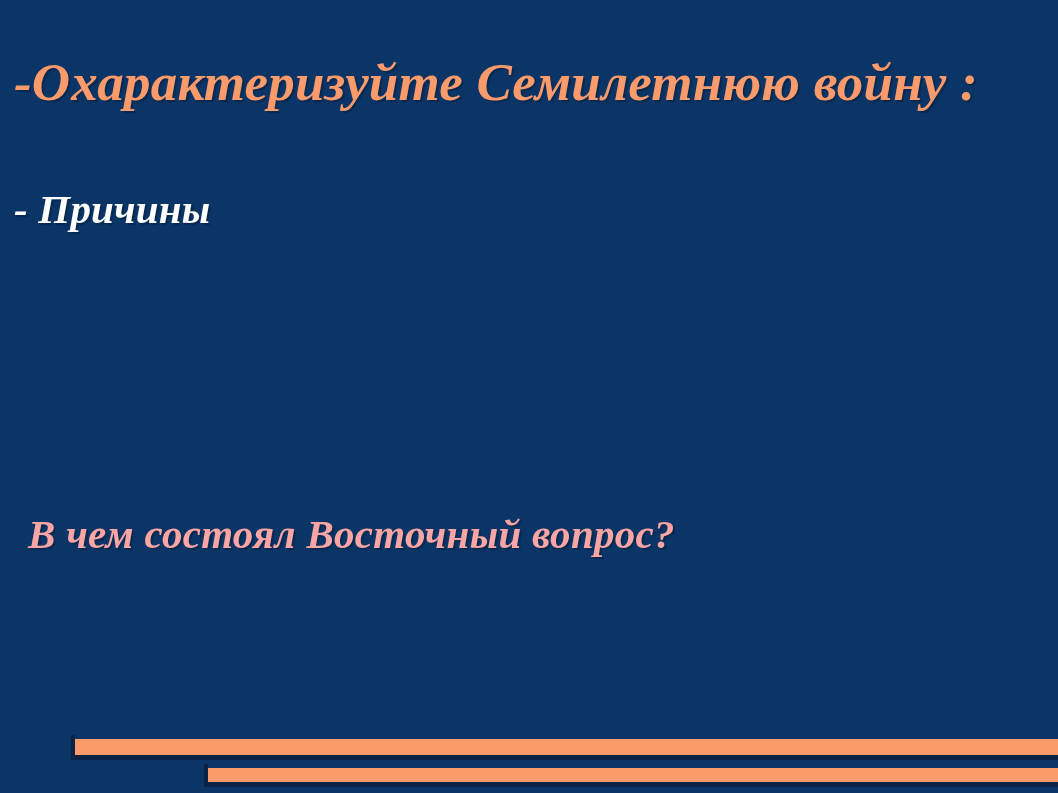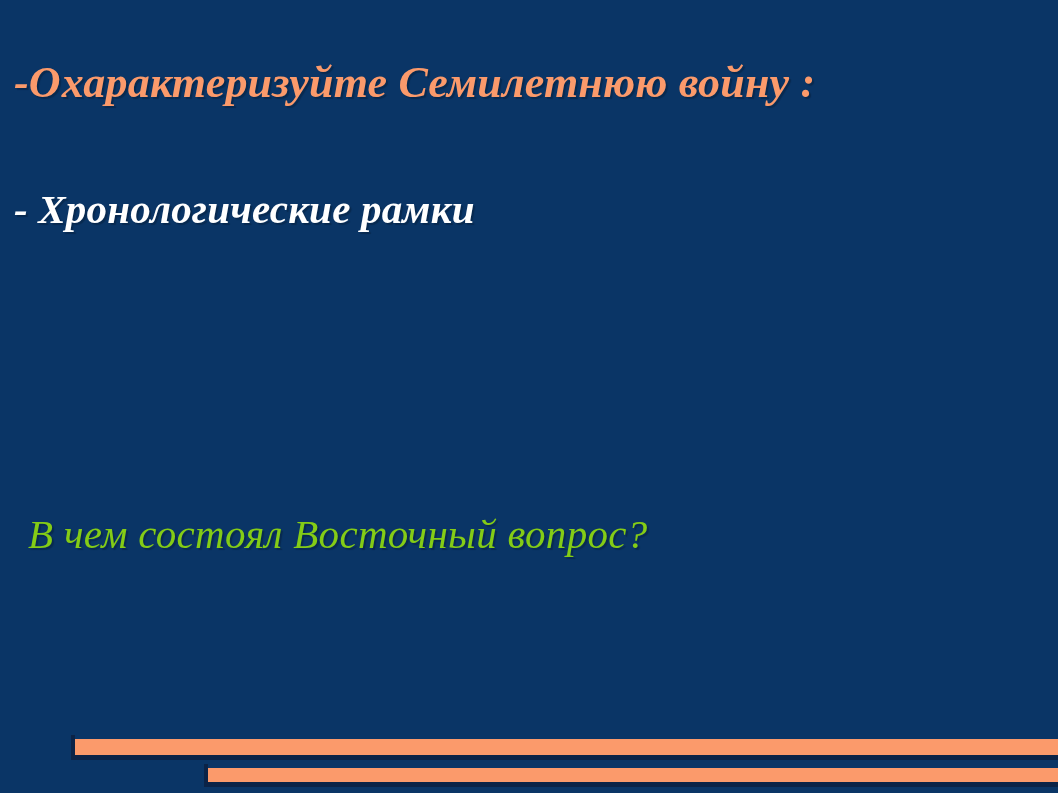--- a/index.html
+++ b/index.html
@@ -24,21 +24,21 @@
     top: 0;
     width: 1058px;
   }
 
   .title-line {
     position: absolute;
     left: 14px;
     top: 54px;
     width: 1020px;
     color: #fb9a6b;
-    font-size: 44px;
+    font-size: 53px;
     font-weight: bold;
     font-style: italic;
     line-height: 57px;
     letter-spacing: 0.2px;
     white-space: normal;
     text-shadow: 2px 2px 1px rgba(0,0,0,0.22);
   }
 
   .bullets {
     position: absolute;
@@ -54,23 +54,23 @@
     line-height: 58px;
     letter-spacing: 0.2px;
     white-space: nowrap;
     text-shadow: 2px 2px 1px rgba(0,0,0,0.22);
   }
 
   .question-line {
     position: absolute;
     left: 28px;
     top: 508px;
-    color: #84cc16;
+    color: #fca5a5;
     font-size: 41px;
-    font-weight: normal;
+    font-weight: bold;
     font-style: italic;
     line-height: 52px;
     letter-spacing: 0.3px;
     white-space: nowrap;
     text-shadow: 2px 2px 1px rgba(0,0,0,0.22);
   }
 
   
   .bar {
     position: absolute;
@@ -122,21 +122,21 @@
 </head>
 <body>
 
 <div id="slide">
 
   <div class="text-area">
 
     <div class="title-line">-Охарактеризуйте Семилетнюю войну :</div>
 
     <div class="bullets">
-      <div class="bullet-item">- Хронологические рамки</div>
+      <div class="bullet-item">- Причины</div>
     </div>
 
     <div class="question-line">В чем состоял Восточный вопрос?</div>
 
   </div>
 
   <div class="bar-shadow bar-one-shadow-left"></div>
   <div class="bar-shadow bar-one-shadow"></div>
   <div class="bar bar-one"></div>
 

